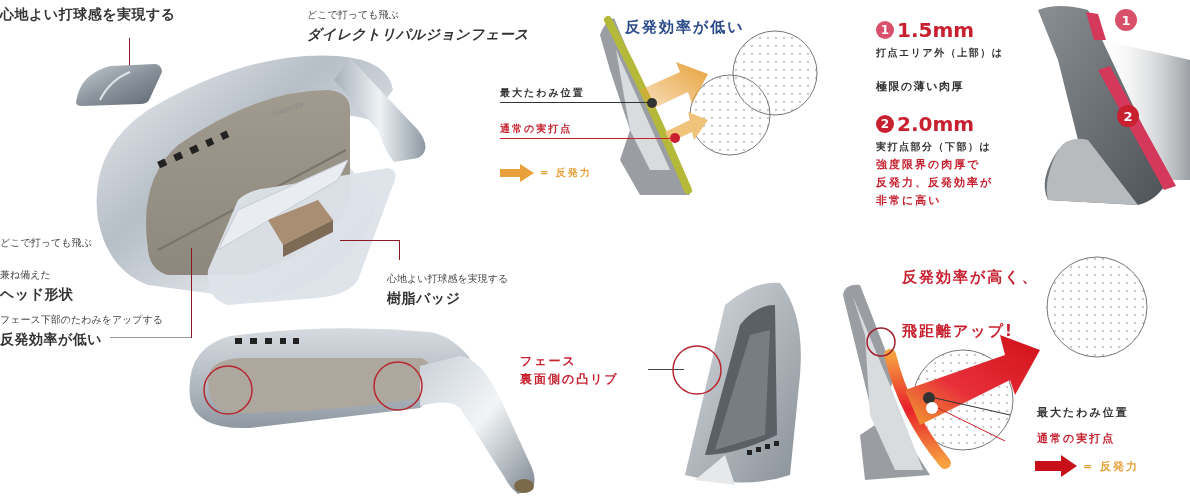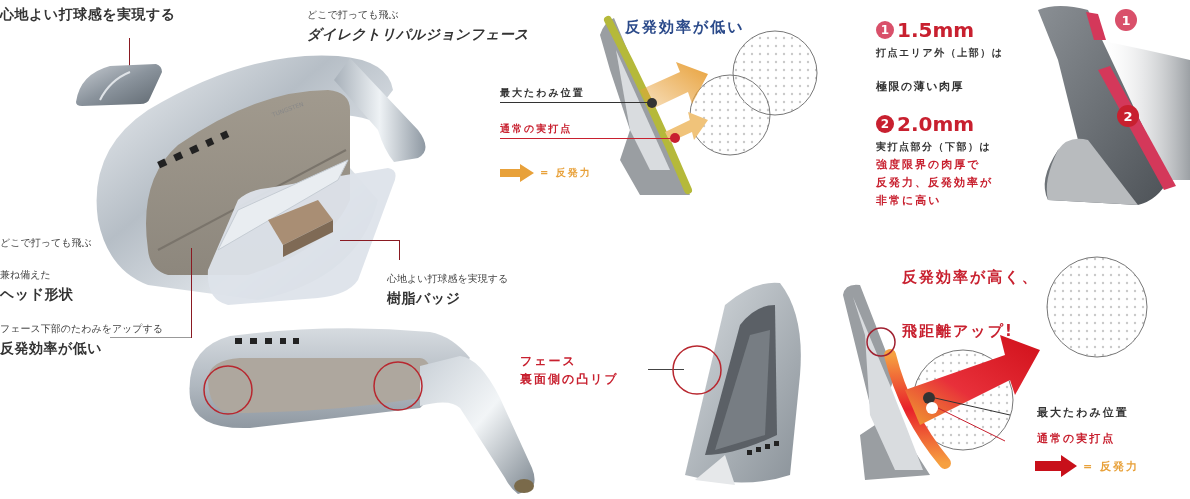--- a/index.html
+++ b/index.html
@@ -88,21 +88,21 @@
   <div class="sub">どこで打っても飛ぶ</div>
   <div class="sub" style="margin-top:18px;">兼ね備えた</div>
   <div class="ttl" style="margin-top:4px;">ヘッド形状</div>
 </div>
 
 <div class="abs" style="left:387px;top:272px;">
   <div class="sub">心地よい打球感を実現する</div>
   <div class="ttl" style="margin-top:4px;">樹脂バッジ</div>
 </div>
 
-<div class="abs" style="left:0;top:322px;">
+<div class="abs" style="left:0;top:313px;">
   <div class="sub">フェース下部のたわみをアップする</div>
   <div class="ttl" style="margin-top:4px;">反発効率が低い</div>
 </div>
 <div class="leader-gray" style="left:110px;top:337px;width:82px;height:1px;background:#999;"></div>
 <div class="leader" style="left:191px;top:248px;width:1px;height:90px;"></div>
 
 <svg class="abs" style="left:180px;top:318px;" width="360" height="181" viewBox="0 0 360 181">
   <defs>
     <linearGradient id="bg2" x1="0" y1="0" x2="0" y2="1">
       <stop offset="0" stop-color="#d6dbe0"></stop>

